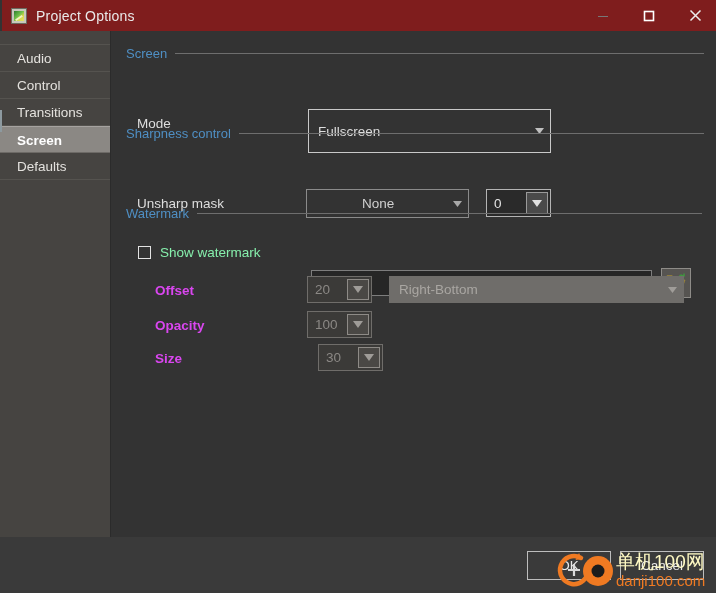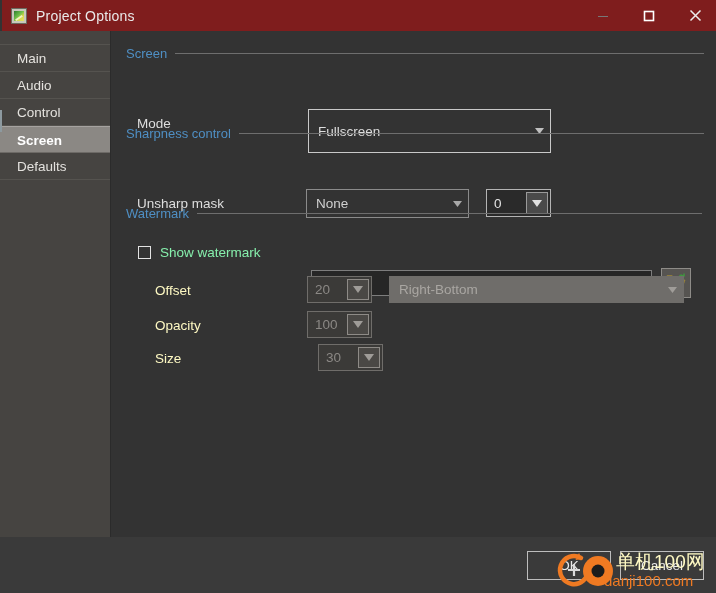--- a/index.html
+++ b/index.html
@@ -129,21 +129,21 @@
   .group-head .gline {
     height: 1px;
     background: #6e6e6e;
     margin-left: 8px;
   }
   .field-label {
     position: absolute;
     color: #dedede;
     font-size: 13.5px;
   }
-  .field-label.disabled { color: #fef9c3; }
+  .field-label.disabled { color: #d946ef; font-weight: bold; }
 
   
   .combo {
     position: absolute;
     box-sizing: border-box;
     background: #333333;
     border: 1px solid #c9c9c9;
     color: #dddddd;
     font-size: 13.5px;
     display: flex;
@@ -261,21 +261,21 @@
     position: absolute;
     left: 60px; top: 1px;
     color: #fef9c3;
     font-size: 19px;
     font-weight: normal;
     white-space: nowrap;
     letter-spacing: 0px;
   }
   .wm-url {
     position: absolute;
-    left: 48px; top: 24px;
+    left: 60px; top: 24px;
     color: #f07a22;
     font-size: 15px;
     white-space: nowrap;
   }
 </style>
 </head>
 <body>
 
 <div id="app">
 
@@ -299,23 +299,23 @@
       <div class="win-btn">
         <svg width="13" height="13" viewBox="0 0 13 13">
             <path d="M1.5 1.5 L11.5 11.5 M11.5 1.5 L1.5 11.5" stroke="#ededed" stroke-width="1.5"></path>
           </svg>
       </div>
     </div>
   </div>
 
   <div class="sidebar">
     <div class="side-topspacer"></div>
-    <div class="side-item">Main</div>
     <div class="side-item">Audio</div>
     <div class="side-item">Control</div>
+    <div class="side-item">Transitions</div>
     <div class="side-item selected">Screen</div>
     <div class="side-item">Defaults</div>
     <div class="side-rest"></div>
   </div>
   <div class="side-scroll-mark"></div>
 
   <div class="content">
 
     <div class="group-head" style="left:14px; top:15px; width:578px;">
       <span class="glabel">Screen</span>
@@ -329,21 +329,21 @@
             <path d="M0 0 L9 0 L4.5 6 Z" fill="#c0c0c0"></path>
           </svg>
       </span>
     </div>
 
     <div class="group-head" style="left:14px; top:95px; width:578px;align-items:center;">
       <span class="glabel">Sharpness control</span>
       <span class="gline" style="width:475px;"></span>
     </div>
     <div class="field-label" style="left:25px; top:165px;">Unsharp mask</div>
-    <div class="combo dim" style="left:194px; top:158px; width:163px; height:29px;">
+    <div class="combo dim" style="left:194px; top:158px; width:163px; height:29px;padding-left:46px;">
       <span class="ctext">None</span>
       <span class="arrow">
         <svg width="9" height="6" viewBox="0 0 9 6">
             <path d="M0 0 L9 0 L4.5 6 Z" fill="#a9a9a9"></path>
           </svg>
       </span>
     </div>
     <div class="spin" style="left:374px; top:158px; width:65px; height:28px;">
       <span class="stext">0</span>
       <span class="sbtn">

